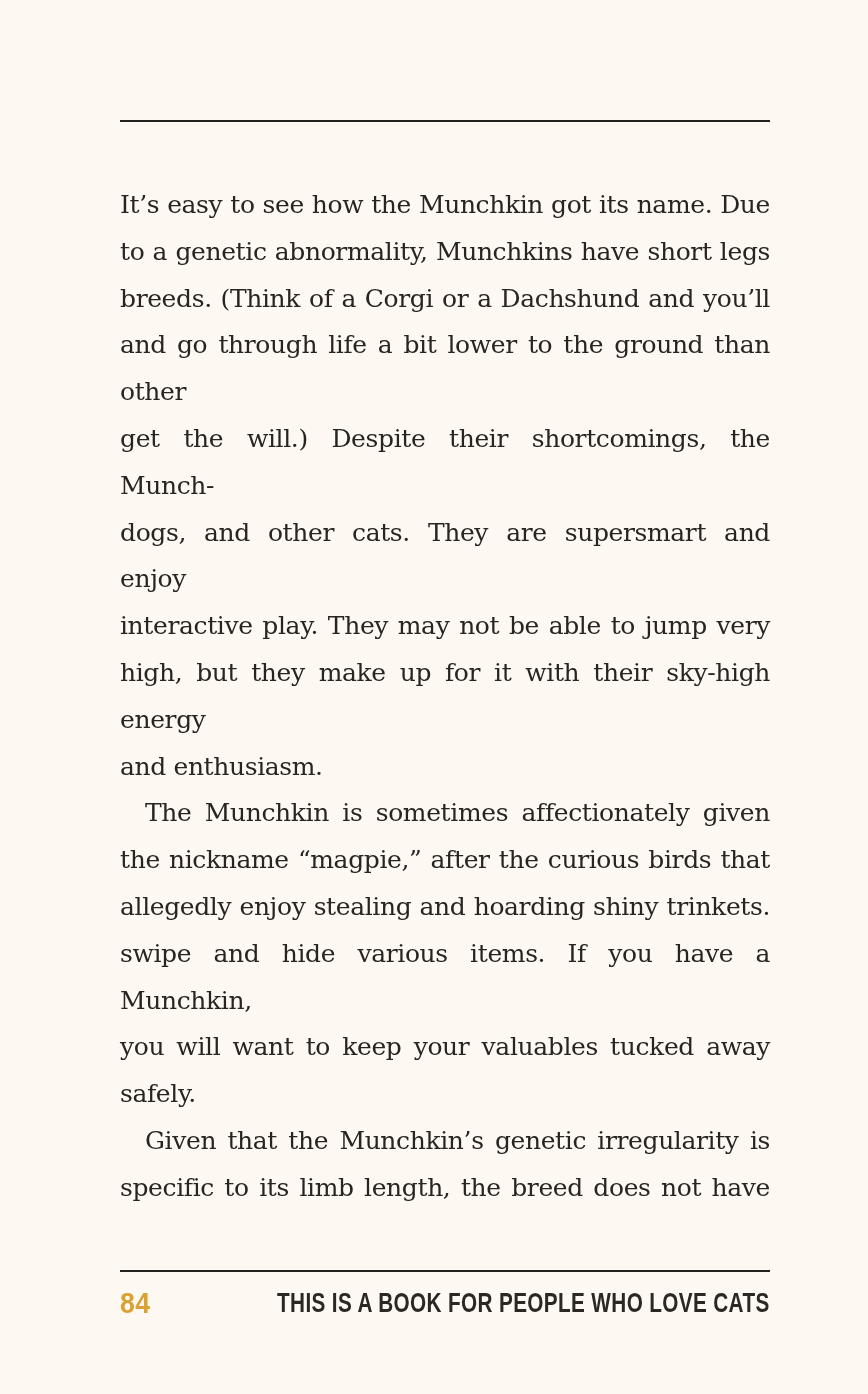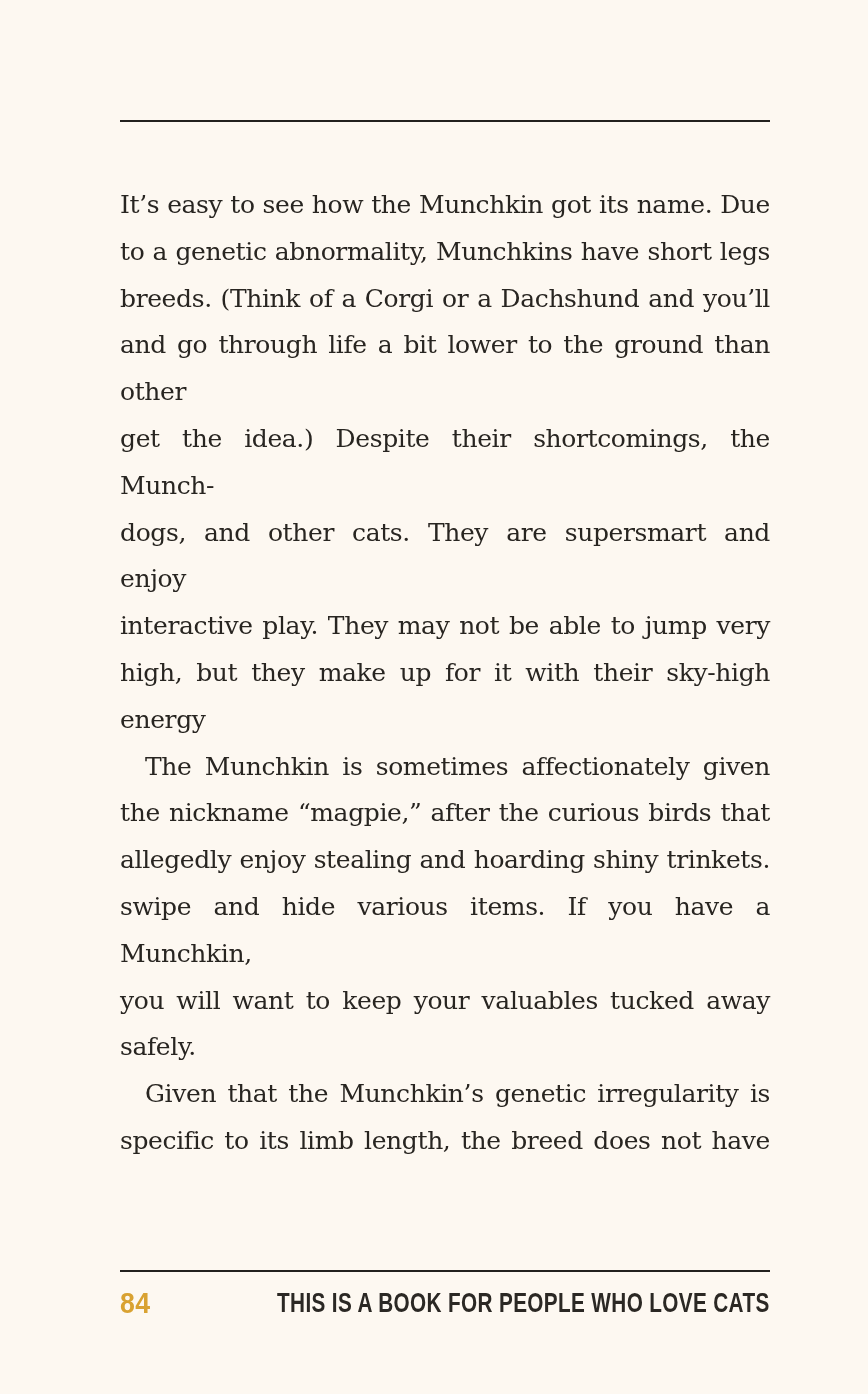--- a/index.html
+++ b/index.html
@@ -77,24 +77,25 @@
 <div class="page" style="background: rgb(253, 248, 241);">
 
   <div class="rule rule-top" style="background: rgb(35, 33, 30);"></div>
 
   <div class="body-text" style="color: rgb(40, 37, 33);">
       <div class="para">
         <div class="line">It’s easy to see how the Munchkin got its name. Due</div>
         <div class="line">to a genetic abnormality, Munchkins have short legs</div>
         <div class="line">breeds. (Think of a Corgi or a Dachshund and you’ll</div>
         <div class="line">and go through life a bit lower to the ground than other</div>
-        <div class="line">get the idea.) Despite their shortcomings, the Munch-</div>
+        <div class="line">get the will.) Despite their shortcomings, the Munch-</div>
         <div class="line">dogs, and other cats. They are supersmart and enjoy</div>
         <div class="line">interactive play. They may not be able to jump very</div>
         <div class="line">high, but they make up for it with their sky-high energy</div>
+        <div class="line no-justify">and enthusiasm.</div>
       </div>
       <div class="para">
         <div class="line indent">The Munchkin is sometimes affectionately given</div>
         <div class="line">the nickname “magpie,” after the curious birds that</div>
         <div class="line">allegedly enjoy stealing and hoarding shiny trinkets.</div>
         <div class="line">swipe and hide various items. If you have a Munchkin,</div>
         <div class="line">you will want to keep your valuables tucked away safely.</div>
       </div>
       <div class="para">
         <div class="line indent">Given that the Munchkin’s genetic irregularity is</div>

